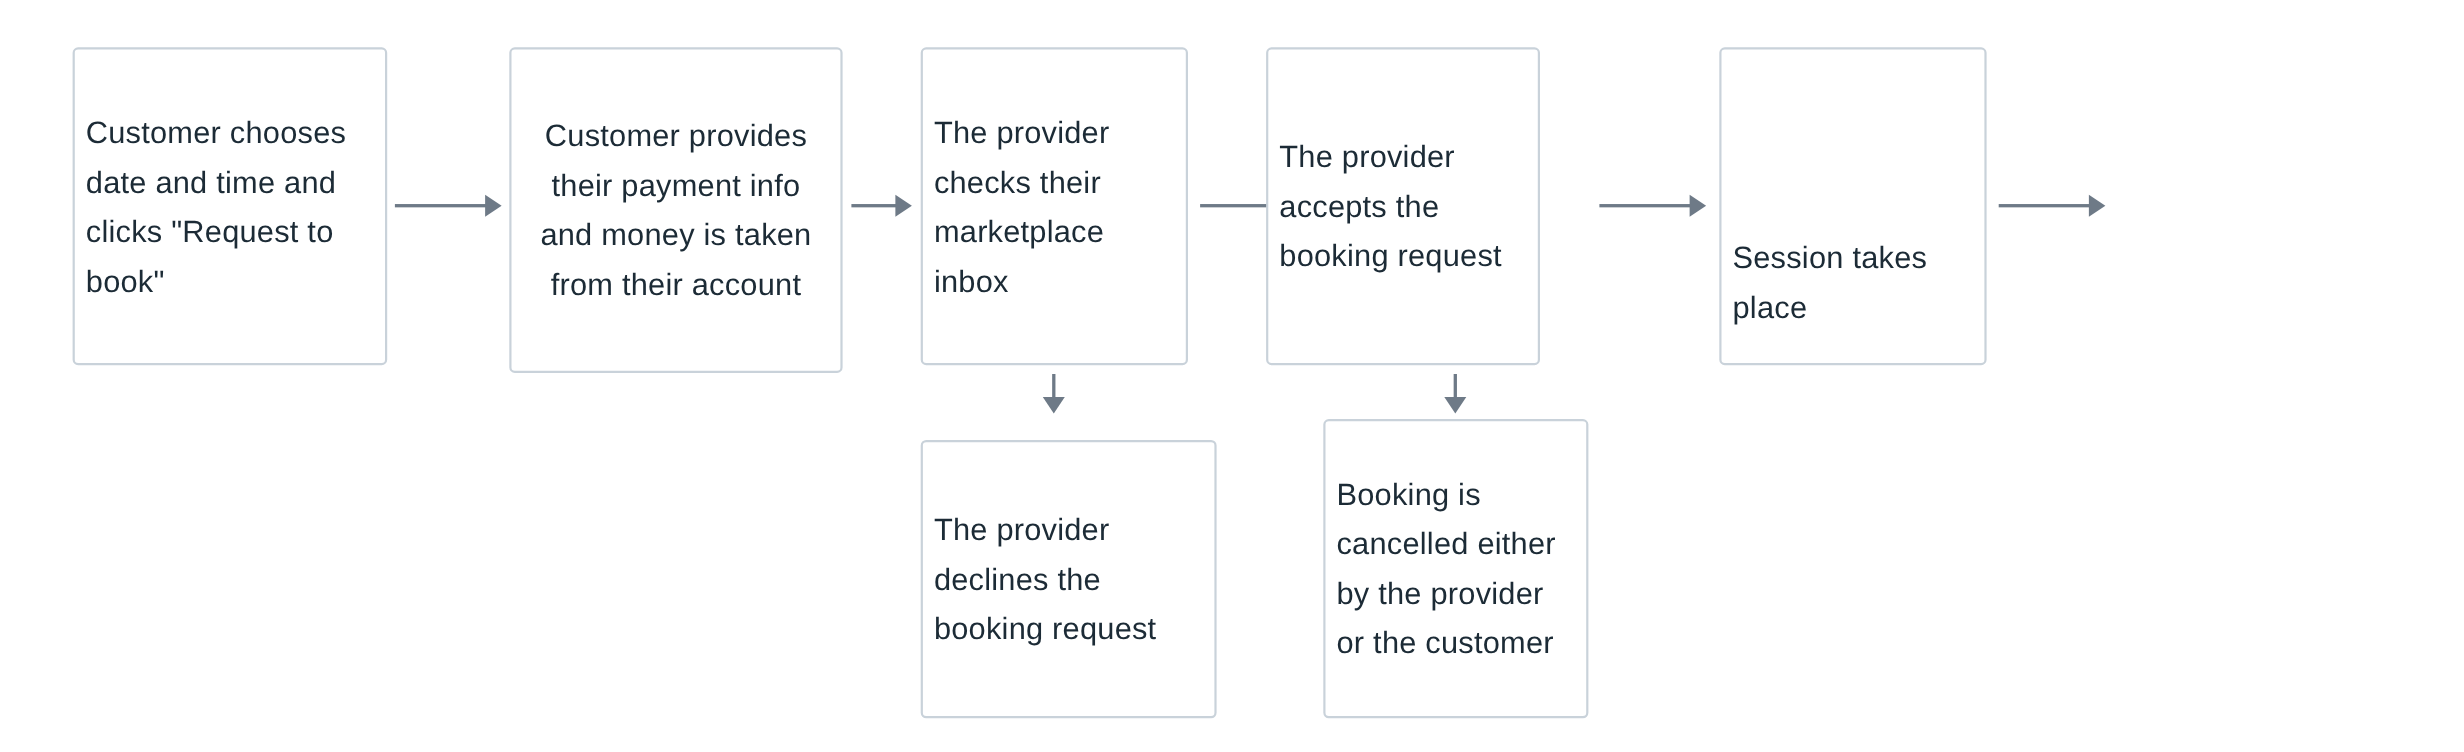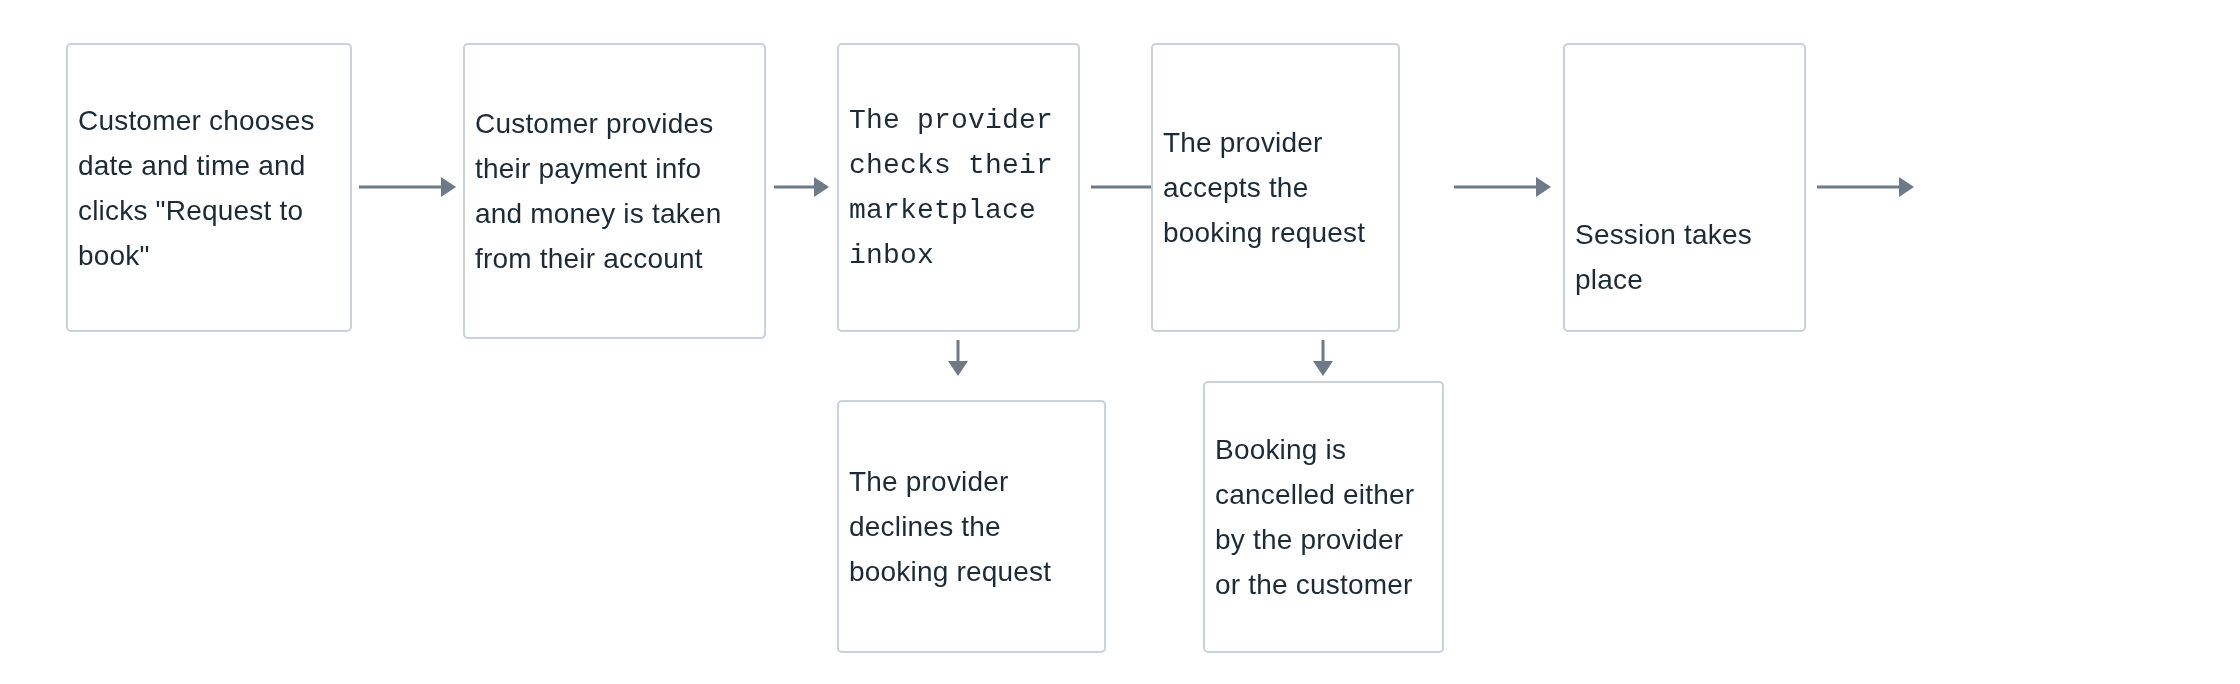--- a/index.html
+++ b/index.html
@@ -91,30 +91,30 @@
 
   <div class="flow-box" style="left:66px; top:43px; width:286px; height:289px;">
     <span class="label">Customer chooses date and time and clicks "Request to book"</span>
   </div>
 
   <div class="arrow-h" style="left:359px; top:175px; width:97px;">
     <span class="shaft"></span>
     <span class="head"></span>
   </div>
 
-  <div class="flow-box" style="left:463px; top:43px; width:303px; height:296px;">
+  <div class="flow-box" style="left:463px; top:43px; width:303px; height:296px;text-align:center;">
     <span class="label">Customer provides their payment info and money is taken from their account</span>
   </div>
 
   <div class="arrow-h" style="left:774px; top:175px; width:55px;">
     <span class="shaft"></span>
     <span class="head"></span>
   </div>
 
-  <div class="flow-box" style="left:837px; top:43px; width:243px; height:289px;font-family:Liberation Mono, monospace;">
+  <div class="flow-box" style="left:837px; top:43px; width:243px; height:289px;">
     <span class="label">The provider checks their marketplace inbox</span>
   </div>
 
   <div class="arrow-h" style="left:1091px; top:175px; width:100px;">
     <span class="shaft"></span>
     <span class="head"></span>
   </div>
 
   <div class="flow-box" style="left:1151px; top:43px; width:249px; height:289px;justify-content:center;">
     <span class="label">The provider accepts the booking request</span>

